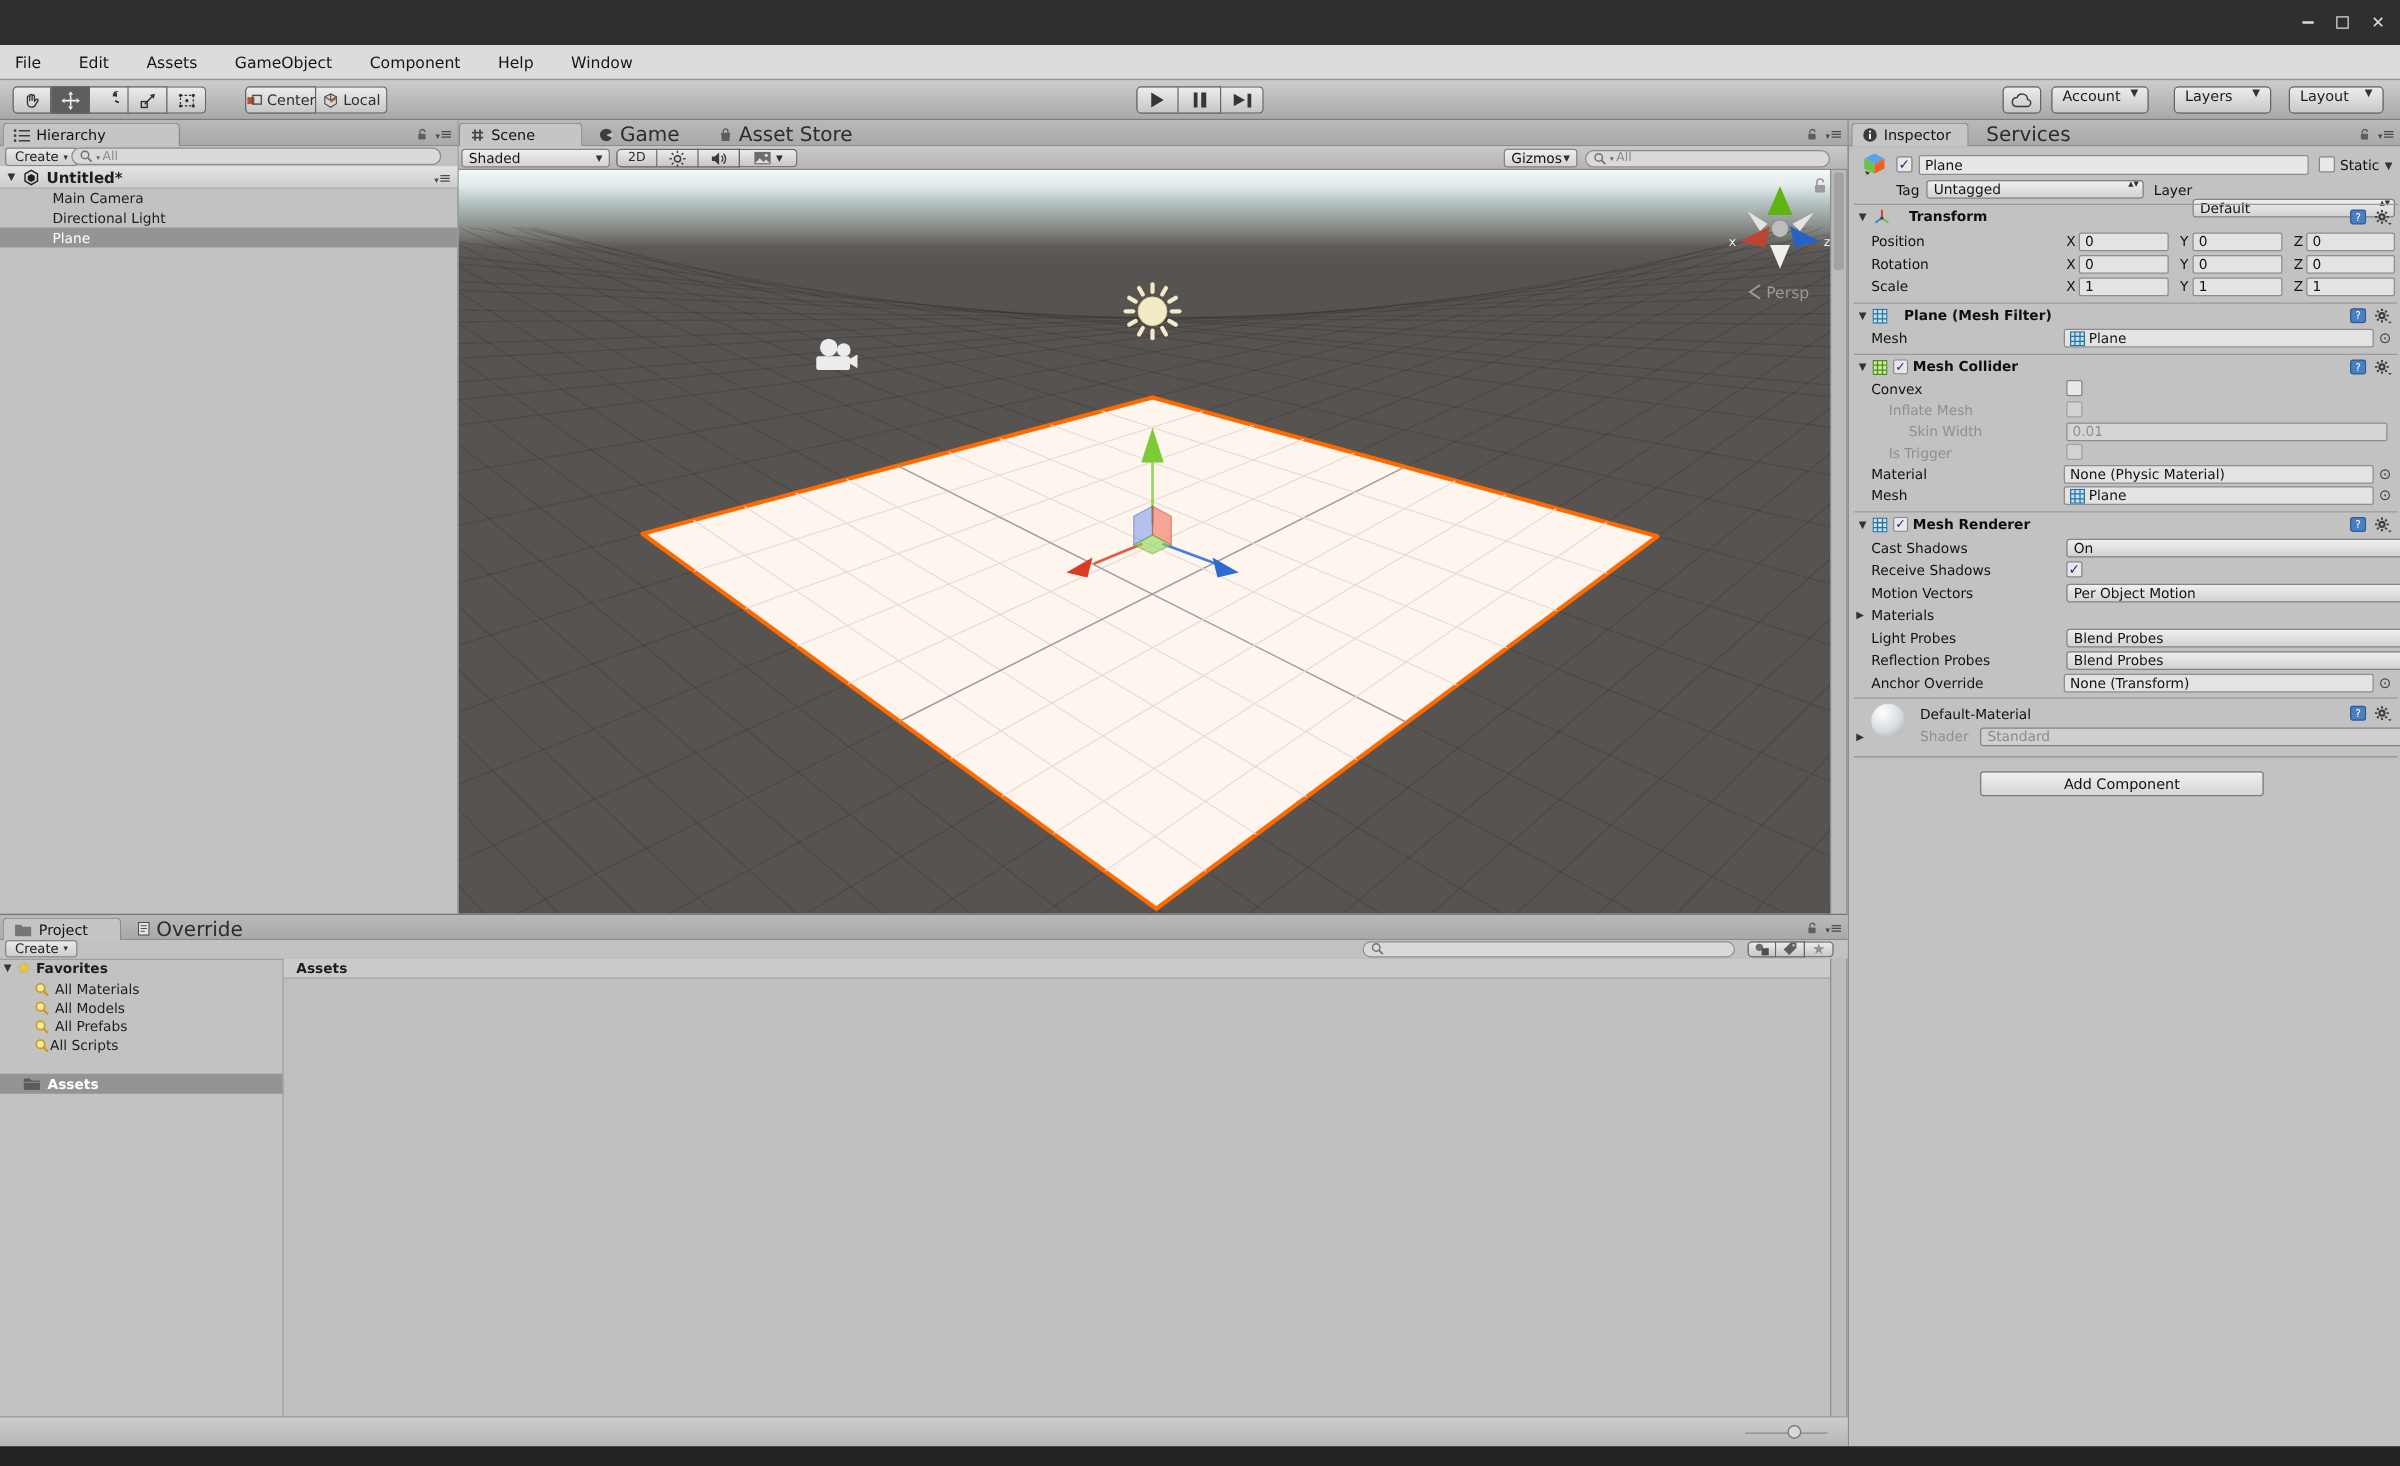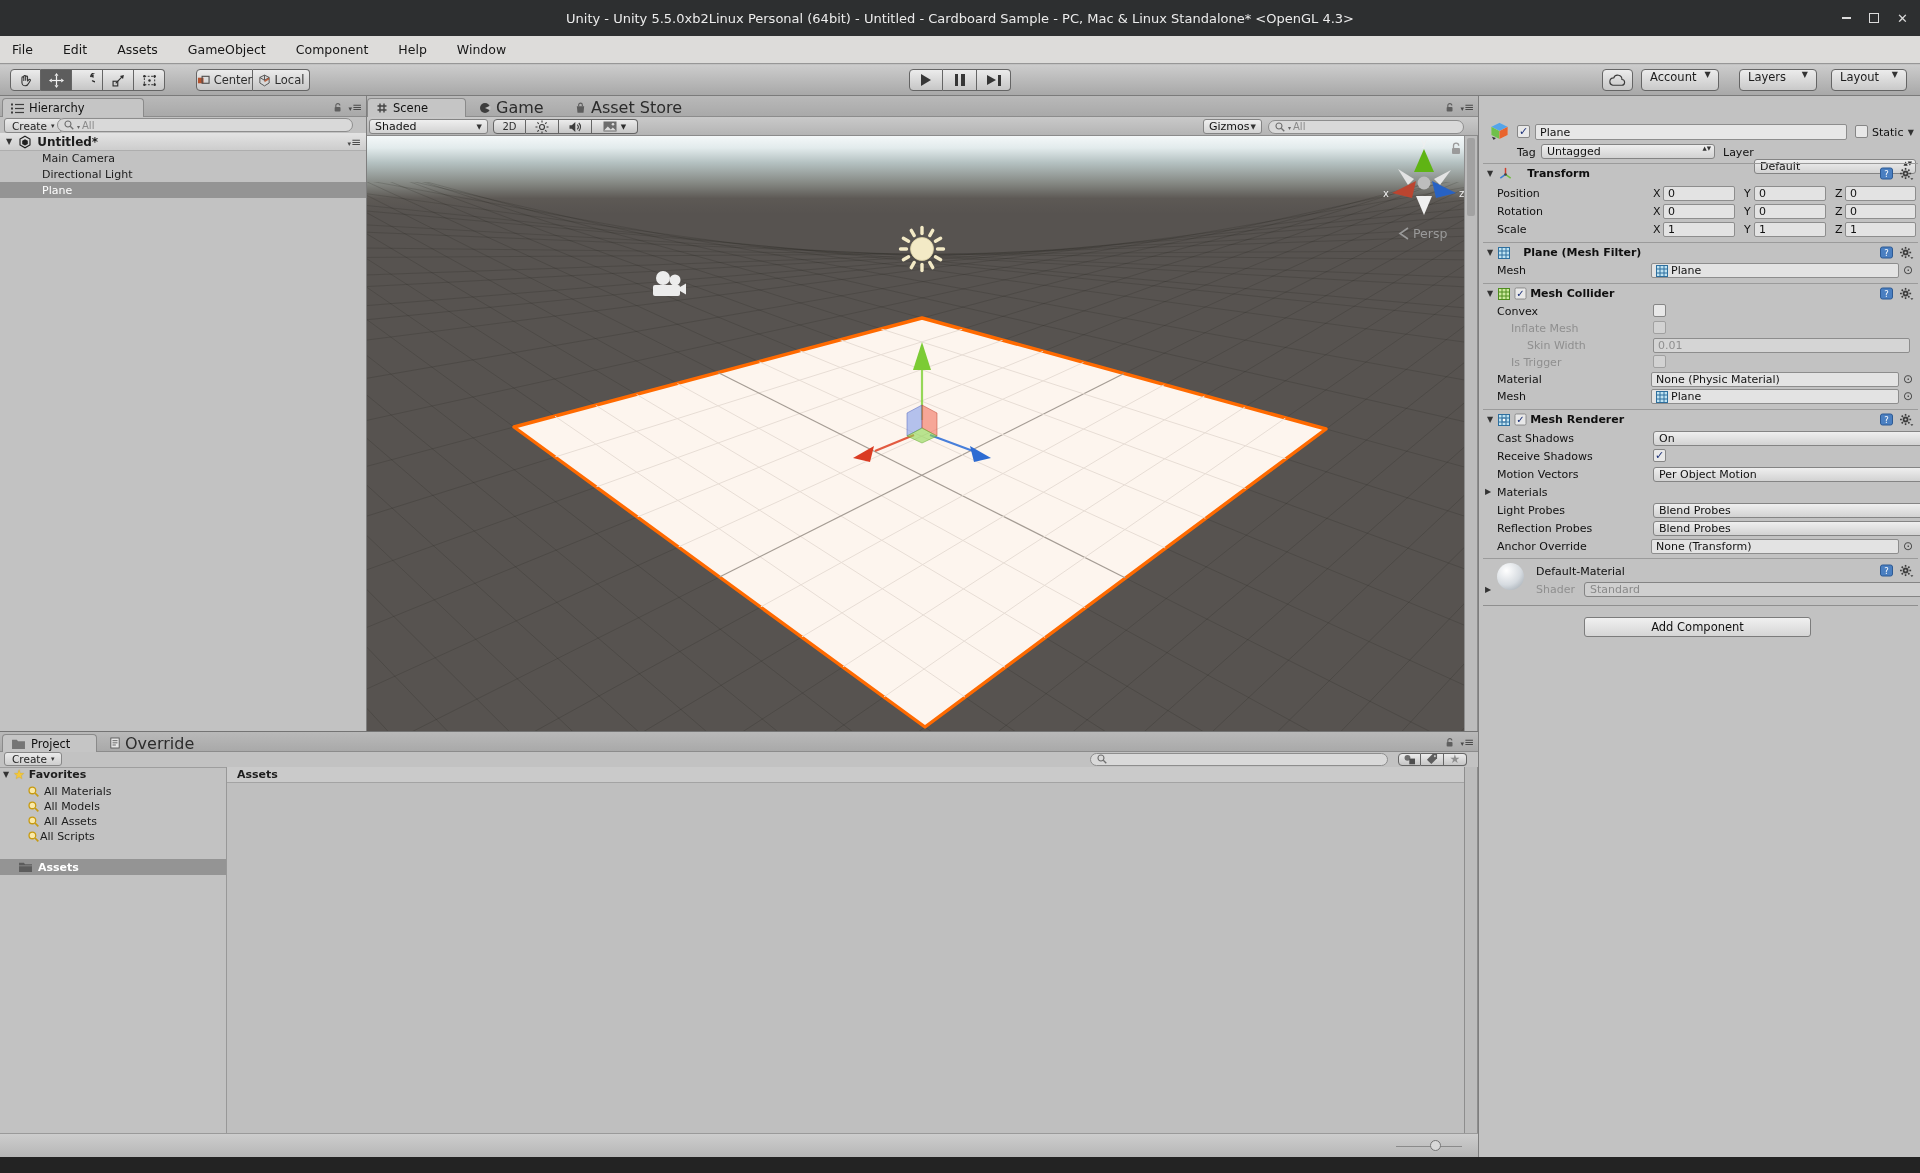--- a/index.html
+++ b/index.html
@@ -70,21 +70,20 @@
   .pstep .ptri{border-left-width:9px;border-top-width:5.5px;border-bottom-width:5.5px}
   .pstep i{display:block;width:3px;height:11px;background:#363636}
   .sphere{width:27px;height:27px;border-radius:50%;background:radial-gradient(circle at 35% 28%,#ffffff,#d6dbe0 55%,#97a0a8)}
   .vscroll{position:absolute;width:14px;background:#bcbcbc;border-left:1px solid #8d8d8d;border-right:1px solid #8d8d8d;box-sizing:border-box}
   .vthumb{position:absolute;left:2px;right:2px;border-radius:2px;background:#a2a2a2}
 </style>
 </head>
 <body>
 
 <div class="abs titlebar">
-  <span>Unity - Unity 5.5.0xb2Linux Personal (64bit) - Untitled - Cardboard Sample - PC, Mac &amp; Linux Standalone* &lt;OpenGL 4.3&gt;</span>
   <span class="winbtns">
     <span class="wmin"></span>
     <span class="wmax"></span>
     <span class="wclose">✕</span>
   </span>
 </div>
 
 <div class="abs menubar">
   <span>File</span>
   <span>Edit</span>
@@ -518,20 +517,44 @@
       </g>
     </svg>
   </div>
 
   <div class="vscroll" style="left:1097px;top:40px;height:595px">
     <div class="vthumb" style="top:2px;height:78px"></div>
   </div>
 </div>
 
 <div class="abs" style="left:1478px;top:96px;width:442px;height:1061px;border-left:1px solid #7e7e7e;box-sizing:border-box;background:#c2c2c2">
+  <div class="tabbar">
+    <div class="tab" style="left:2px;width:94px">
+      <span>
+          <svg xmlns="http://www.w3.org/2000/svg" style="display:block" viewBox="0 0 12 12" width="12" height="12">
+            <circle cx="6" cy="6" r="5.4" fill="#3b3b3b"></circle>
+            <rect x="5.2" y="5" width="1.6" height="4.2" fill="#fff"></rect>
+            <circle cx="6" cy="3.2" r=".9" fill="#fff"></circle>
+          </svg>
+        </span>
+        <span>Inspector</span>
+    </div>
+    <div class="tabghost" style="left:104px">
+        <span>Services</span>
+      </div>
+    <span class="corner">
+        <span>
+          <svg xmlns="http://www.w3.org/2000/svg" style="display:block" viewBox="0 0 12 13" width="10" height="11">
+            <path d="M3.4 6V4.2a2.4 2.4 0 014.8 0" fill="none" stroke="#5f5f5f" stroke-width="1.3"></path>
+            <rect x="2" y="6" width="7" height="5.4" rx="1" fill="#5f5f5f"></rect>
+          </svg>
+        </span>
+        <span class="hamb"></span>
+      </span>
+  </div>
 
   <div class="abs" style="left:4px;top:21px;right:2px;height:620px">
 
     <span class="abs" style="left:6px;top:4px">
         <svg xmlns="http://www.w3.org/2000/svg" style="display:block" viewBox="0 0 18 18" width="21" height="21">
           <path d="M9 1.5l7 3.5v7l-7 3.5-7-3.5v-7z" fill="#ddd"></path>
           <path d="M9 1.5l7 3.5L9 8.5 2 5z" fill="#55a4e8"></path>
           <path d="M2 5l7 3.5v7L2 12z" fill="#6fc04b"></path>
           <path d="M16 5L9 8.5v7l7-3.5z" fill="#e8642d"></path>
           <path d="M2.5 13.5l3.5 1-2 1.8z" fill="#333"></path>
@@ -968,21 +991,21 @@
         </span>
       <span style="margin-left:4px">All Models</span>
     </div>
     <div class="row" style="top:47px;height:15px">
       <span style="margin-left:27px">
           <svg xmlns="http://www.w3.org/2000/svg" style="display:block" viewBox="0 0 14 14" width="13" height="13">
             <circle cx="5.8" cy="5.8" r="3.6" fill="#f9e9a8" stroke="#c79a10" stroke-width="1.4"></circle>
             <line x1="8.6" y1="8.6" x2="12.2" y2="12.2" stroke="#c79a10" stroke-width="1.8"></line>
           </svg>
         </span>
-      <span style="margin-left:4px">All Assets</span>
+      <span style="margin-left:4px">All Prefabs</span>
     </div>
     <div class="row" style="top:62px;height:15px">
       <span style="margin-left:27px">
           <svg xmlns="http://www.w3.org/2000/svg" style="display:block" viewBox="0 0 14 14" width="13" height="13">
             <circle cx="5.8" cy="5.8" r="3.6" fill="#f9e9a8" stroke="#c79a10" stroke-width="1.4"></circle>
             <line x1="8.6" y1="8.6" x2="12.2" y2="12.2" stroke="#c79a10" stroke-width="1.8"></line>
           </svg>
         </span>
       <span style="margin-left:0">All Scripts</span>
     </div>

